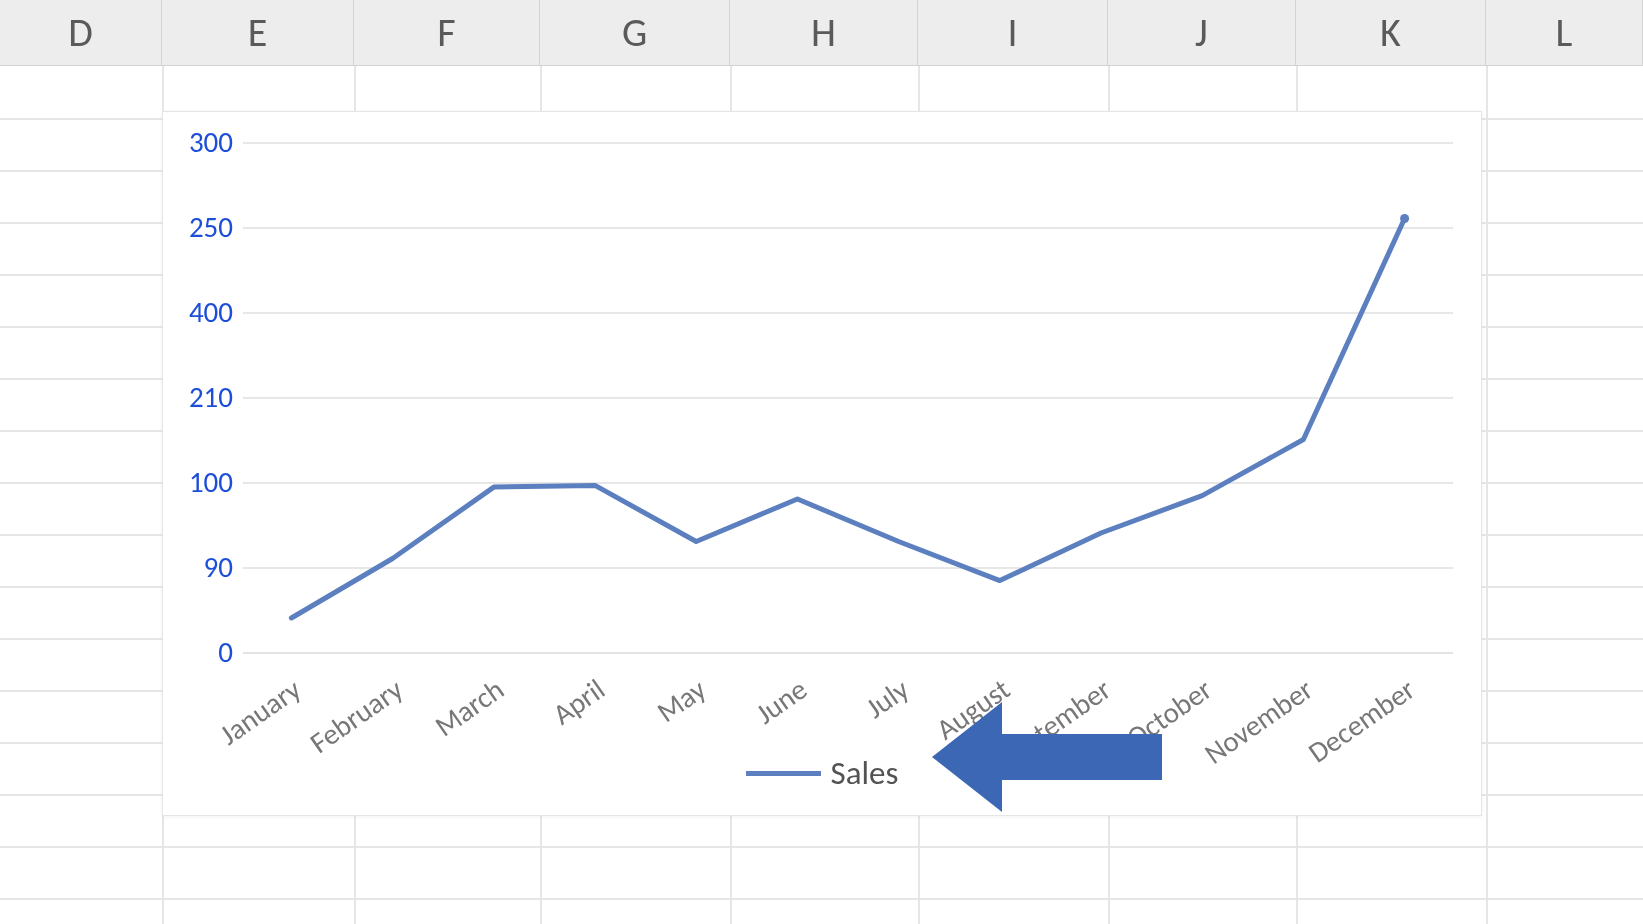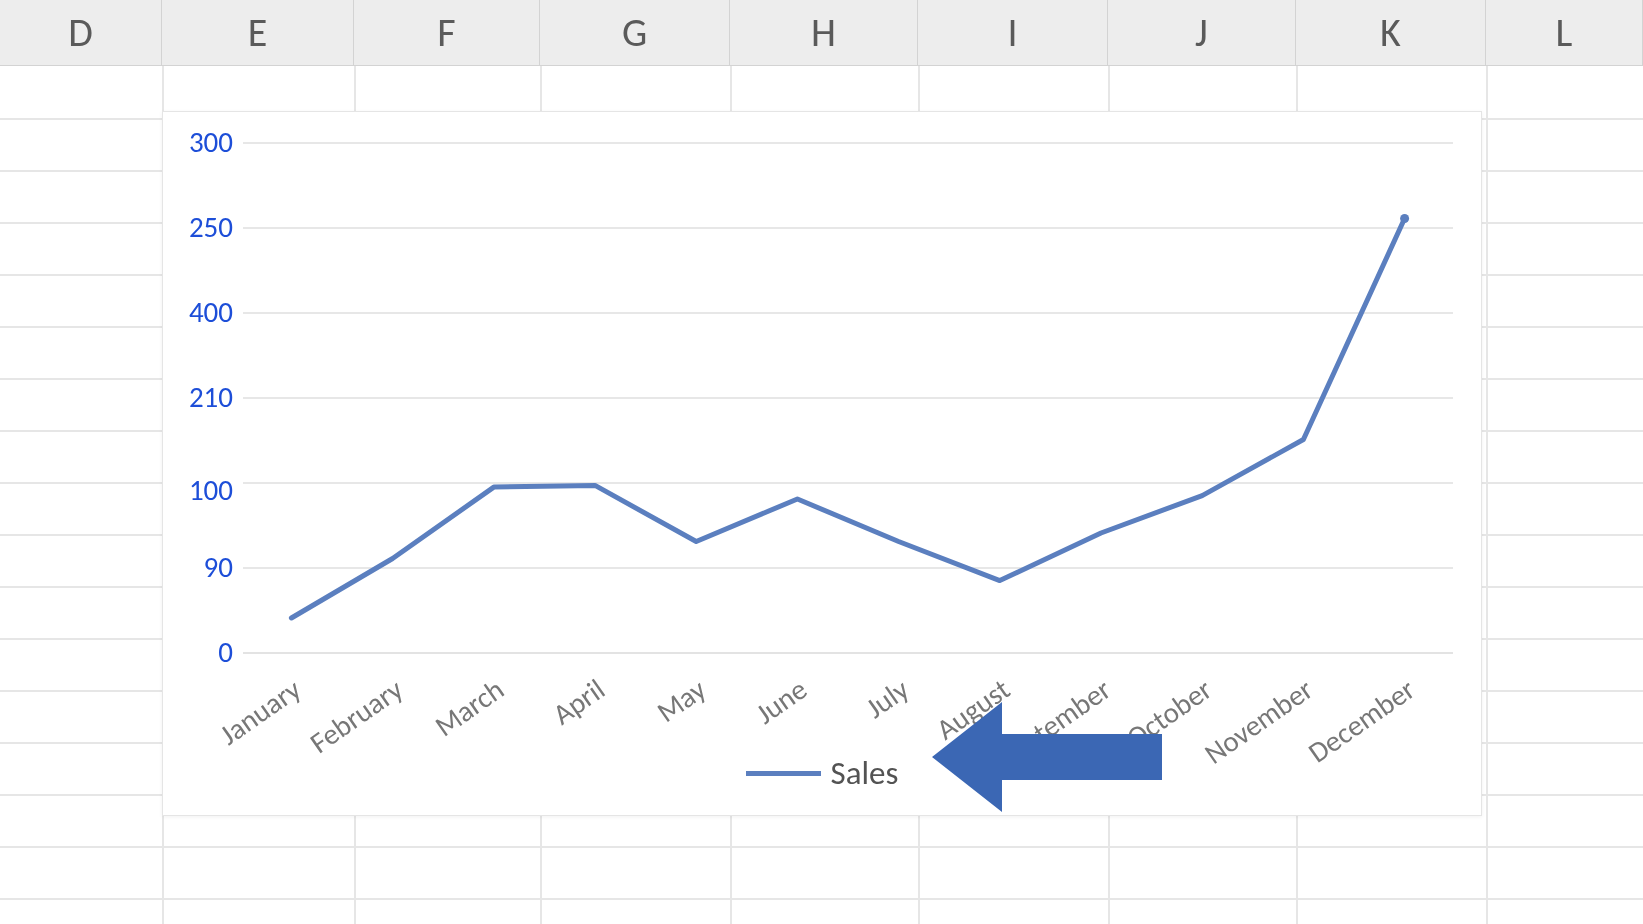--- a/index.html
+++ b/index.html
@@ -201,21 +201,21 @@
     </div>
 
   <div class="chart-object">
     <div class="plot-area">
       <div class="plot-inner">
           <div class="axis-line" style="top: 510px;"></div>
           <div class="y-tick-label" style="top: 510px;">0</div>
           <div class="gridline" style="top: 425px;"></div>
           <div class="y-tick-label" style="top: 425px;">90</div>
           <div class="gridline" style="top: 340px;"></div>
-          <div class="y-tick-label" style="top: 348px;">100</div>
+          <div class="y-tick-label" style="top: 340px;">100</div>
           <div class="gridline" style="top: 255px;"></div>
           <div class="y-tick-label" style="top: 255px;">210</div>
           <div class="gridline" style="top: 170px;"></div>
           <div class="y-tick-label" style="top: 170px;">400</div>
           <div class="gridline" style="top: 85px;"></div>
           <div class="y-tick-label" style="top: 85px;">250</div>
           <div class="gridline" style="top: 0px;"></div>
           <div class="y-tick-label" style="top: 0px;">300</div>
         </div>
       <svg class="series-line" viewBox="0 0 1210 510" preserveAspectRatio="none">

